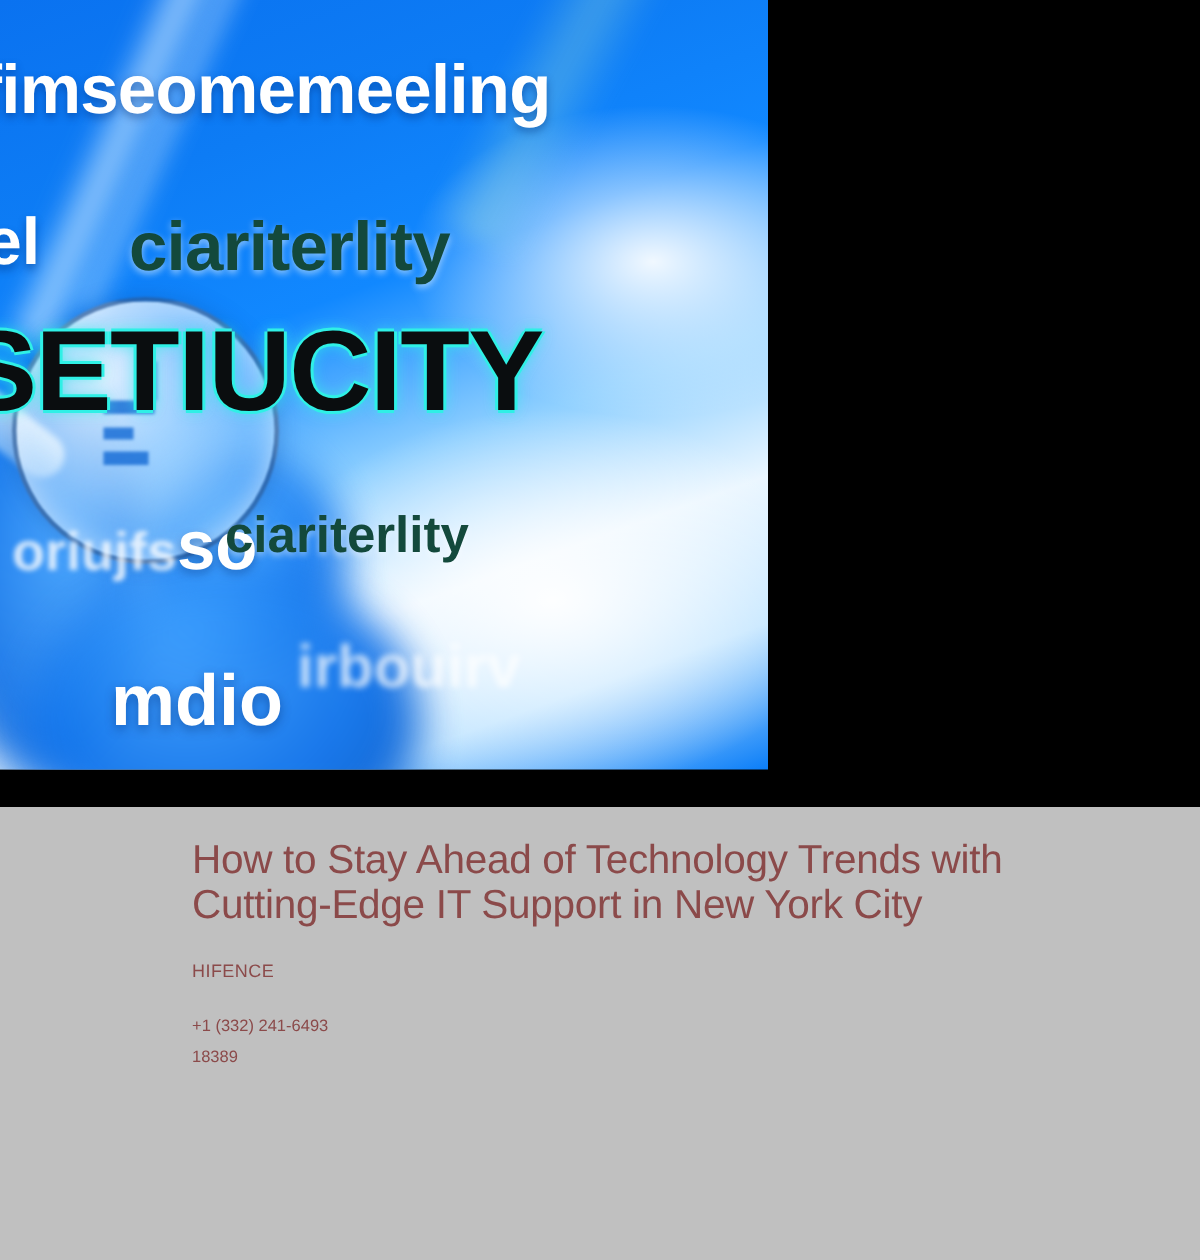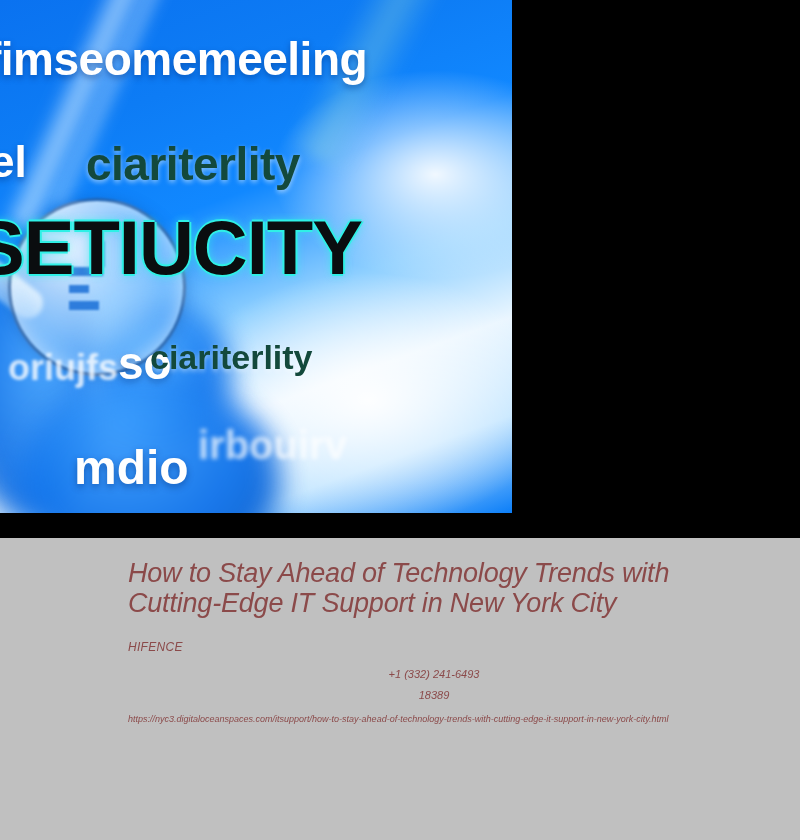--- a/index.html
+++ b/index.html
@@ -177,21 +177,20 @@
   }
 
   
   #content-panel {
     position: absolute;
     left: 0;
     top: 538px;
     width: 800px;
     height: 302px;
     background: #c0c0c0;
-    font-style: italic;
   }
   #content-inner {
     padding: 20px 60px 0 128px;
   }
   #page-title {
     margin: 0;
     font-size: 27px;
     line-height: 1.12;
     font-weight: normal;
     color: #8b4a4a;
@@ -199,25 +198,24 @@
     letter-spacing: -0.2px;
   }
   #brand-name {
     margin: 22px 0 0 0;
     font-size: 12px;
     font-weight: normal;
     color: #8b4a4a;
     letter-spacing: 0.3px;
   }
   #contact-block {
-    margin-top: 10px;
+    margin-top: 20px;
     font-size: 11px;
     line-height: 1.85;
     color: #8b4a4a;
-    text-align: center;
   }
   #contact-block div { white-space: nowrap; }
   #source-url {
     margin-top: 6px;
     font-size: 9px;
     line-height: 1.9;
     color: #8b4a4a;
     width: 665px;
     word-break: break-all;
   }
@@ -263,16 +261,15 @@
 
     <h1 id="page-title">How to Stay Ahead of Technology Trends with Cutting-Edge IT Support in New York City</h1>
 
     <h2 id="brand-name">HIFENCE</h2>
 
     <div id="contact-block">
       <div>+1 (332) 241-6493</div>
       <div>18389</div>
     </div>
 
-    <div id="source-url">https://nyc3.digitaloceanspaces.com/itsupport/how-to-stay-ahead-of-technology-trends-with-cutting-edge-it-support-in-new-york-city.html</div>
 
   </div>
 </div>
 
 </body></html>

